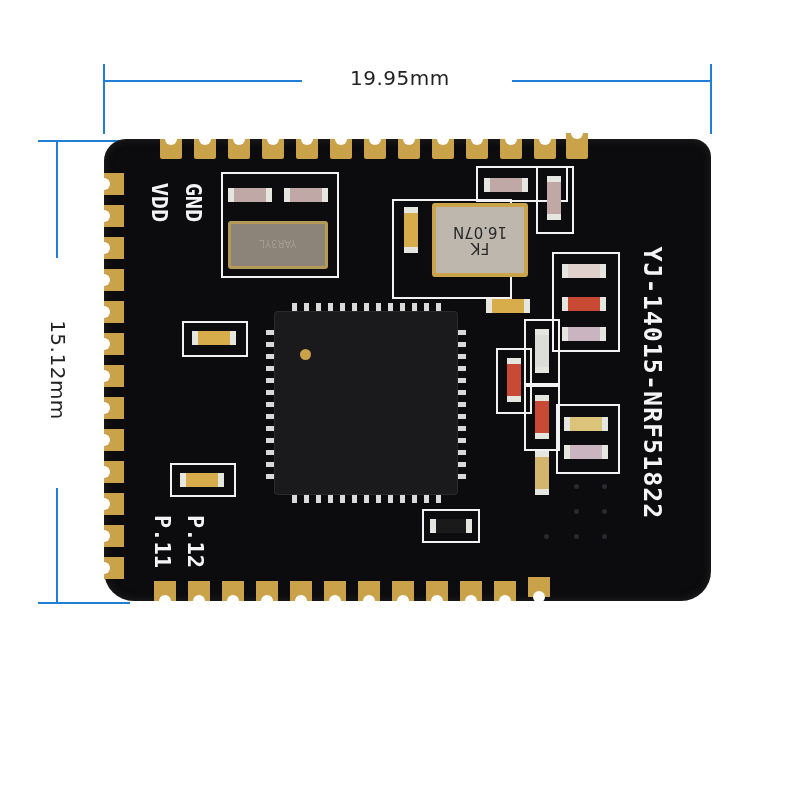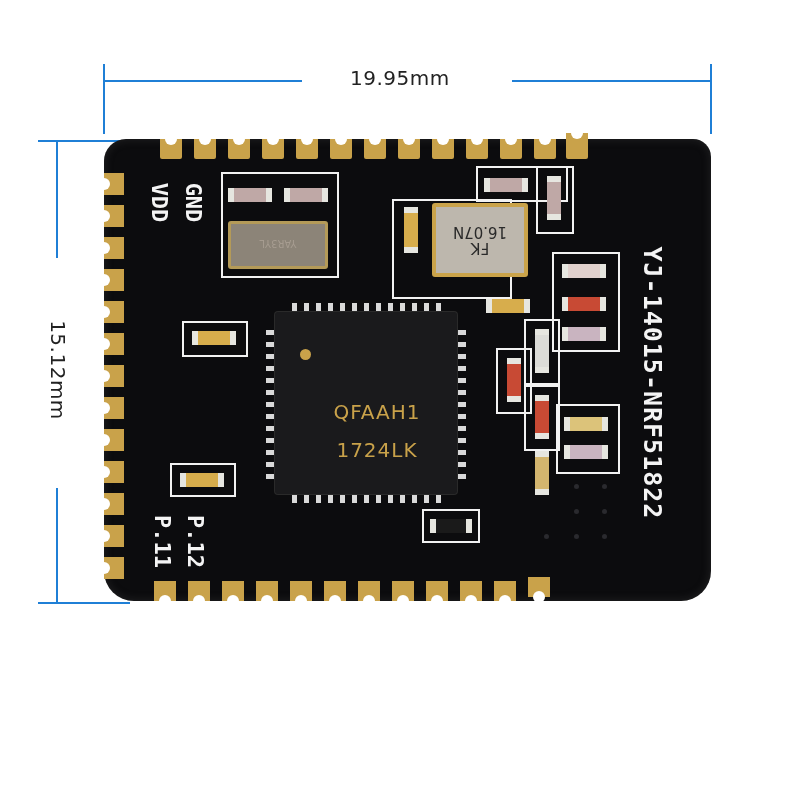--- a/index.html
+++ b/index.html
@@ -252,15 +252,13 @@
   <div class="lead-v" style="left:457px;top:414px;"></div>
   <div class="lead-v" style="left:457px;top:426px;"></div>
   <div class="lead-v" style="left:457px;top:438px;"></div>
   <div class="lead-v" style="left:457px;top:450px;"></div>
   <div class="lead-v" style="left:457px;top:462px;"></div>
   <div class="lead-v" style="left:457px;top:474px;"></div>
 </div>
 
 <div class="chip">
   <div class="chip-dot"></div>
-  <div class="chip-line" style="top:88px;padding-left:22px;">QFAAH1</div>
-  <div class="chip-line" style="top:126px;padding-left:22px;">1724LK</div>
 </div>
 
 </body></html>

